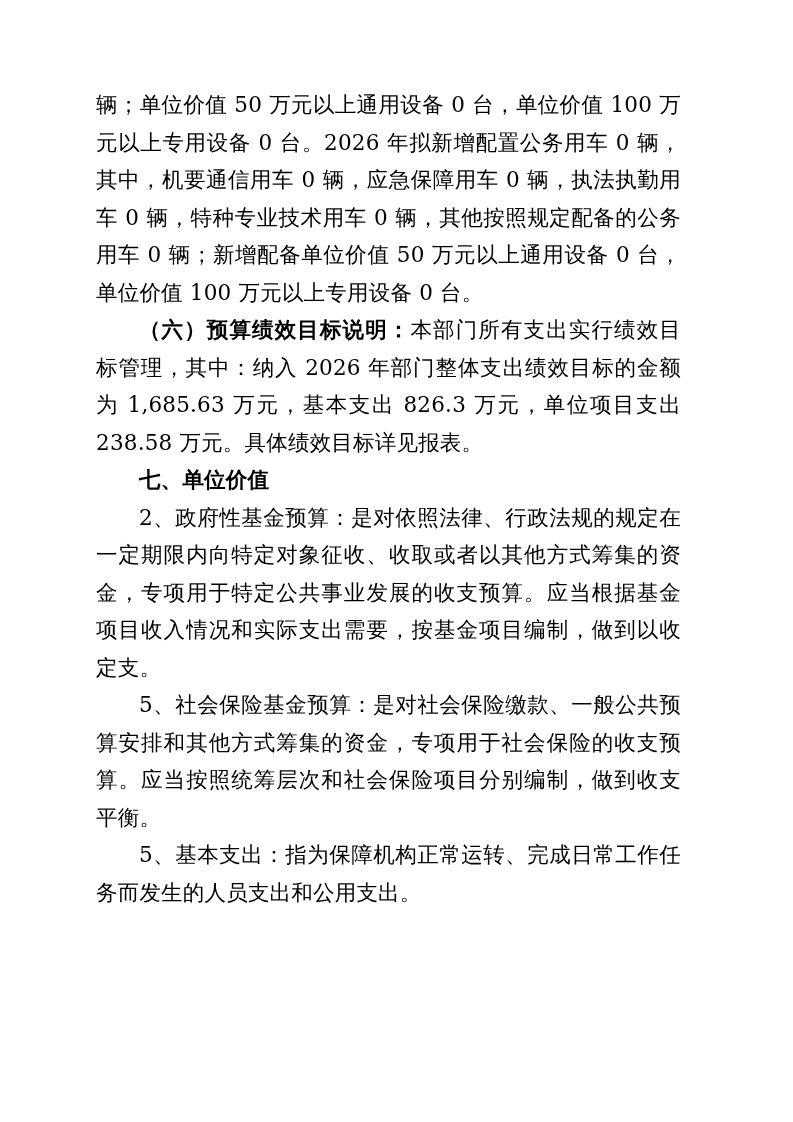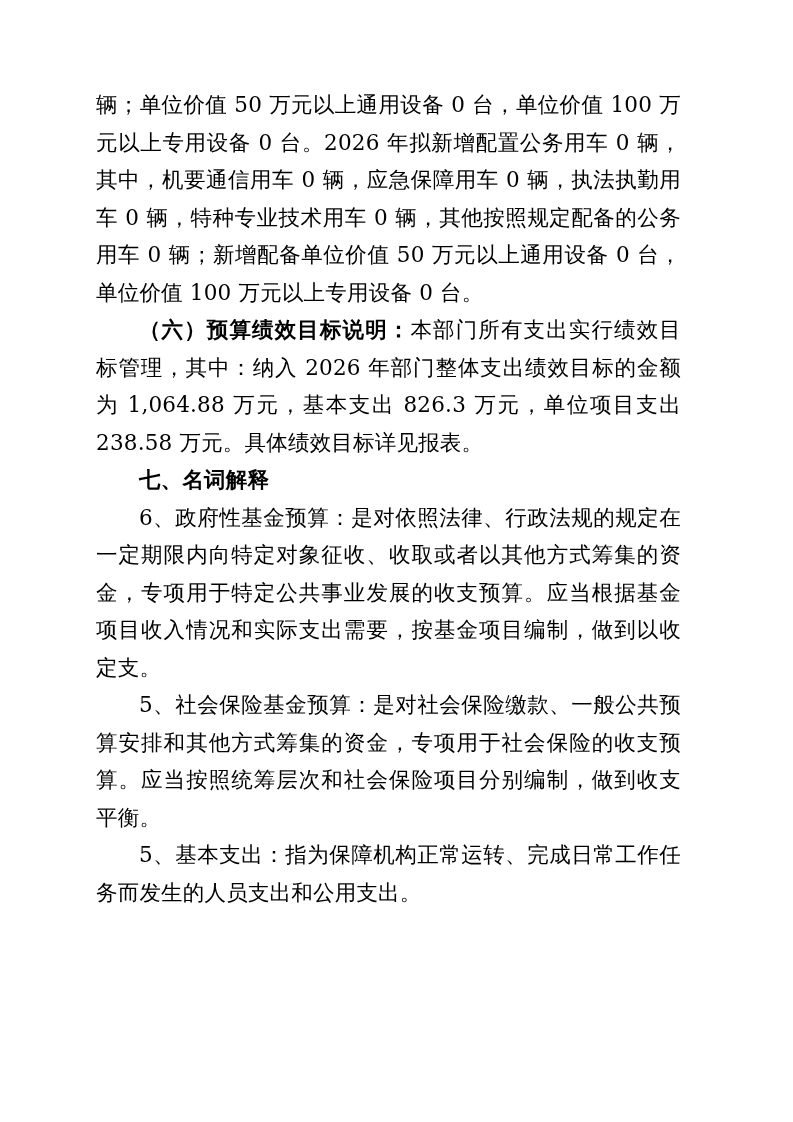--- a/index.html
+++ b/index.html
@@ -44,26 +44,26 @@
   }
 </style>
 </head>
 <body>
 
 <div class="page">
   <div class="doc-body">
 
     <p class="para">辆；单位价值 50 万元以上通用设备 0 台，单位价值 100 万元以上专用设备 0 台。2026 年拟新增配置公务用车 0 辆，其中，机要通信用车 0 辆，应急保障用车 0 辆，执法执勤用车 0 辆，特种专业技术用车 0 辆，其他按照规定配备的公务用车 0 辆；新增配备单位价值 50 万元以上通用设备 0 台，单位价值 100 万元以上专用设备 0 台。</p>
 
-    <p class="para indent"><span class="bold-lead">（六）预算绩效目标说明：</span><span>本部门所有支出实行绩效目标管理，其中：纳入 2026 年部门整体支出绩效目标的金额为 1,064.88 万元，基本支出 826.3 万元，单位项目支出 238.58 万元。具体绩效目标详见报表。</span></p>
+    <p class="para indent"><span class="bold-lead">（六）预算绩效目标说明：</span><span>本部门所有支出实行绩效目标管理，其中：纳入 2026 年部门整体支出绩效目标的金额为 1,685.63 万元，基本支出 826.3 万元，单位项目支出 238.58 万元。具体绩效目标详见报表。</span></p>
 
-    <p class="para indent heading">七、名词解释</p>
+    <p class="para indent heading">七、单位价值</p>
 
 
-    <p class="para indent">6、政府性基金预算：是对依照法律、行政法规的规定在一定期限内向特定对象征收、收取或者以其他方式筹集的资金，专项用于特定公共事业发展的收支预算。应当根据基金项目收入情况和实际支出需要，按基金项目编制，做到以收定支。</p>
+    <p class="para indent">2、政府性基金预算：是对依照法律、行政法规的规定在一定期限内向特定对象征收、收取或者以其他方式筹集的资金，专项用于特定公共事业发展的收支预算。应当根据基金项目收入情况和实际支出需要，按基金项目编制，做到以收定支。</p>
 
 
     <p class="para indent">5、社会保险基金预算：是对社会保险缴款、一般公共预算安排和其他方式筹集的资金，专项用于社会保险的收支预算。应当按照统筹层次和社会保险项目分别编制，做到收支平衡。</p>
 
     <p class="para indent">5、基本支出：指为保障机构正常运转、完成日常工作任务而发生的人员支出和公用支出。</p>
 
   </div>
 </div>
 
 </body></html>

